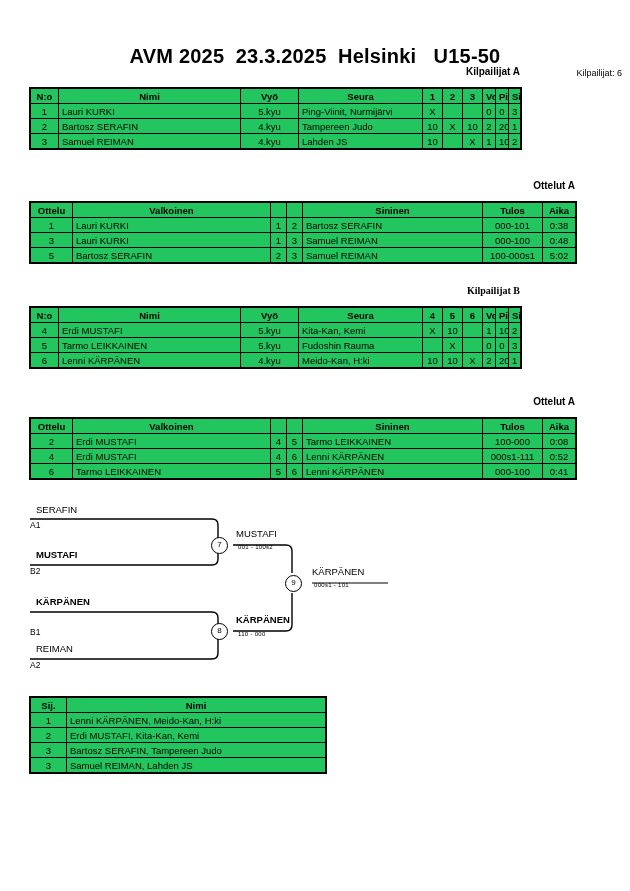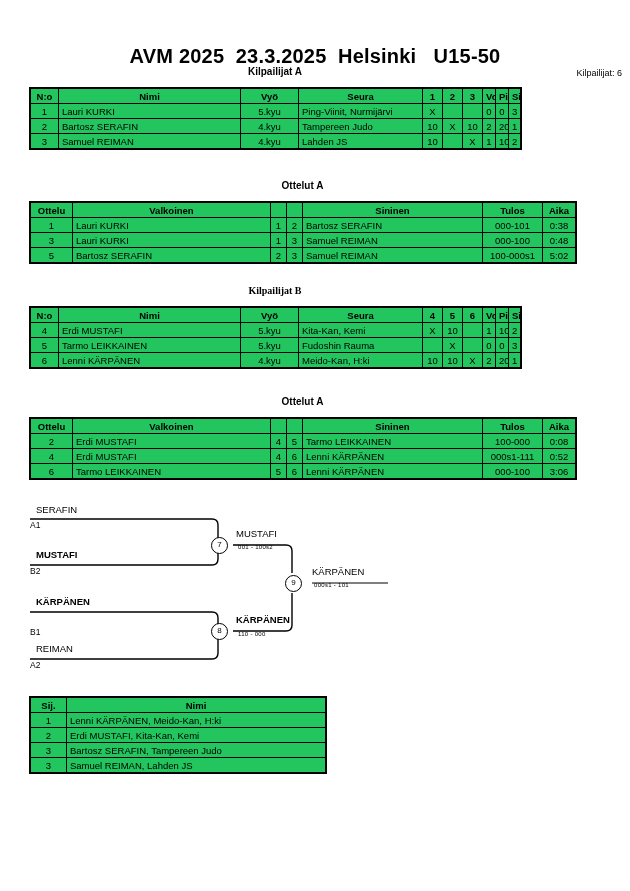--- a/index.html
+++ b/index.html
@@ -31,21 +31,21 @@
     position: absolute;
     right: 8px; top: 68px;
     font-size: 9px;
   }
 
   
   .section-caption {
     position: absolute;
     font-size: 10px;
     font-weight: bold;
-    text-align: center;
+    text-align: right;
   }
 
   
   table.grid {
     position: absolute;
     border-collapse: collapse;
     font-size: 9.5px;
     background: #22c55e;
     table-layout: fixed;
   }
@@ -354,21 +354,21 @@
       <td class="c">000s1-111</td>
       <td class="c">0:52</td>
     </tr>
     <tr>
       <td class="c">6</td>
       <td class="l">Tarmo LEIKKAINEN</td>
       <td class="c">5</td>
       <td class="c">6</td>
       <td class="l b">Lenni KÄRPÄNEN</td>
       <td class="c">000-100</td>
-      <td class="c">3:06</td>
+      <td class="c">0:41</td>
     </tr>
   </tbody>
 </table>
 
 <div id="bracket">
 
   <svg class="bk-svg" width="630" height="175">
 
     <path d="M 30 24 L 212 24 Q 218 24 218 30 L 218 43" fill="none" stroke="#000" stroke-width="1.4"></path>
     <path d="M 30 70 L 212 70 Q 218 70 218 64 L 218 56" fill="none" stroke="#000" stroke-width="1.4"></path>

